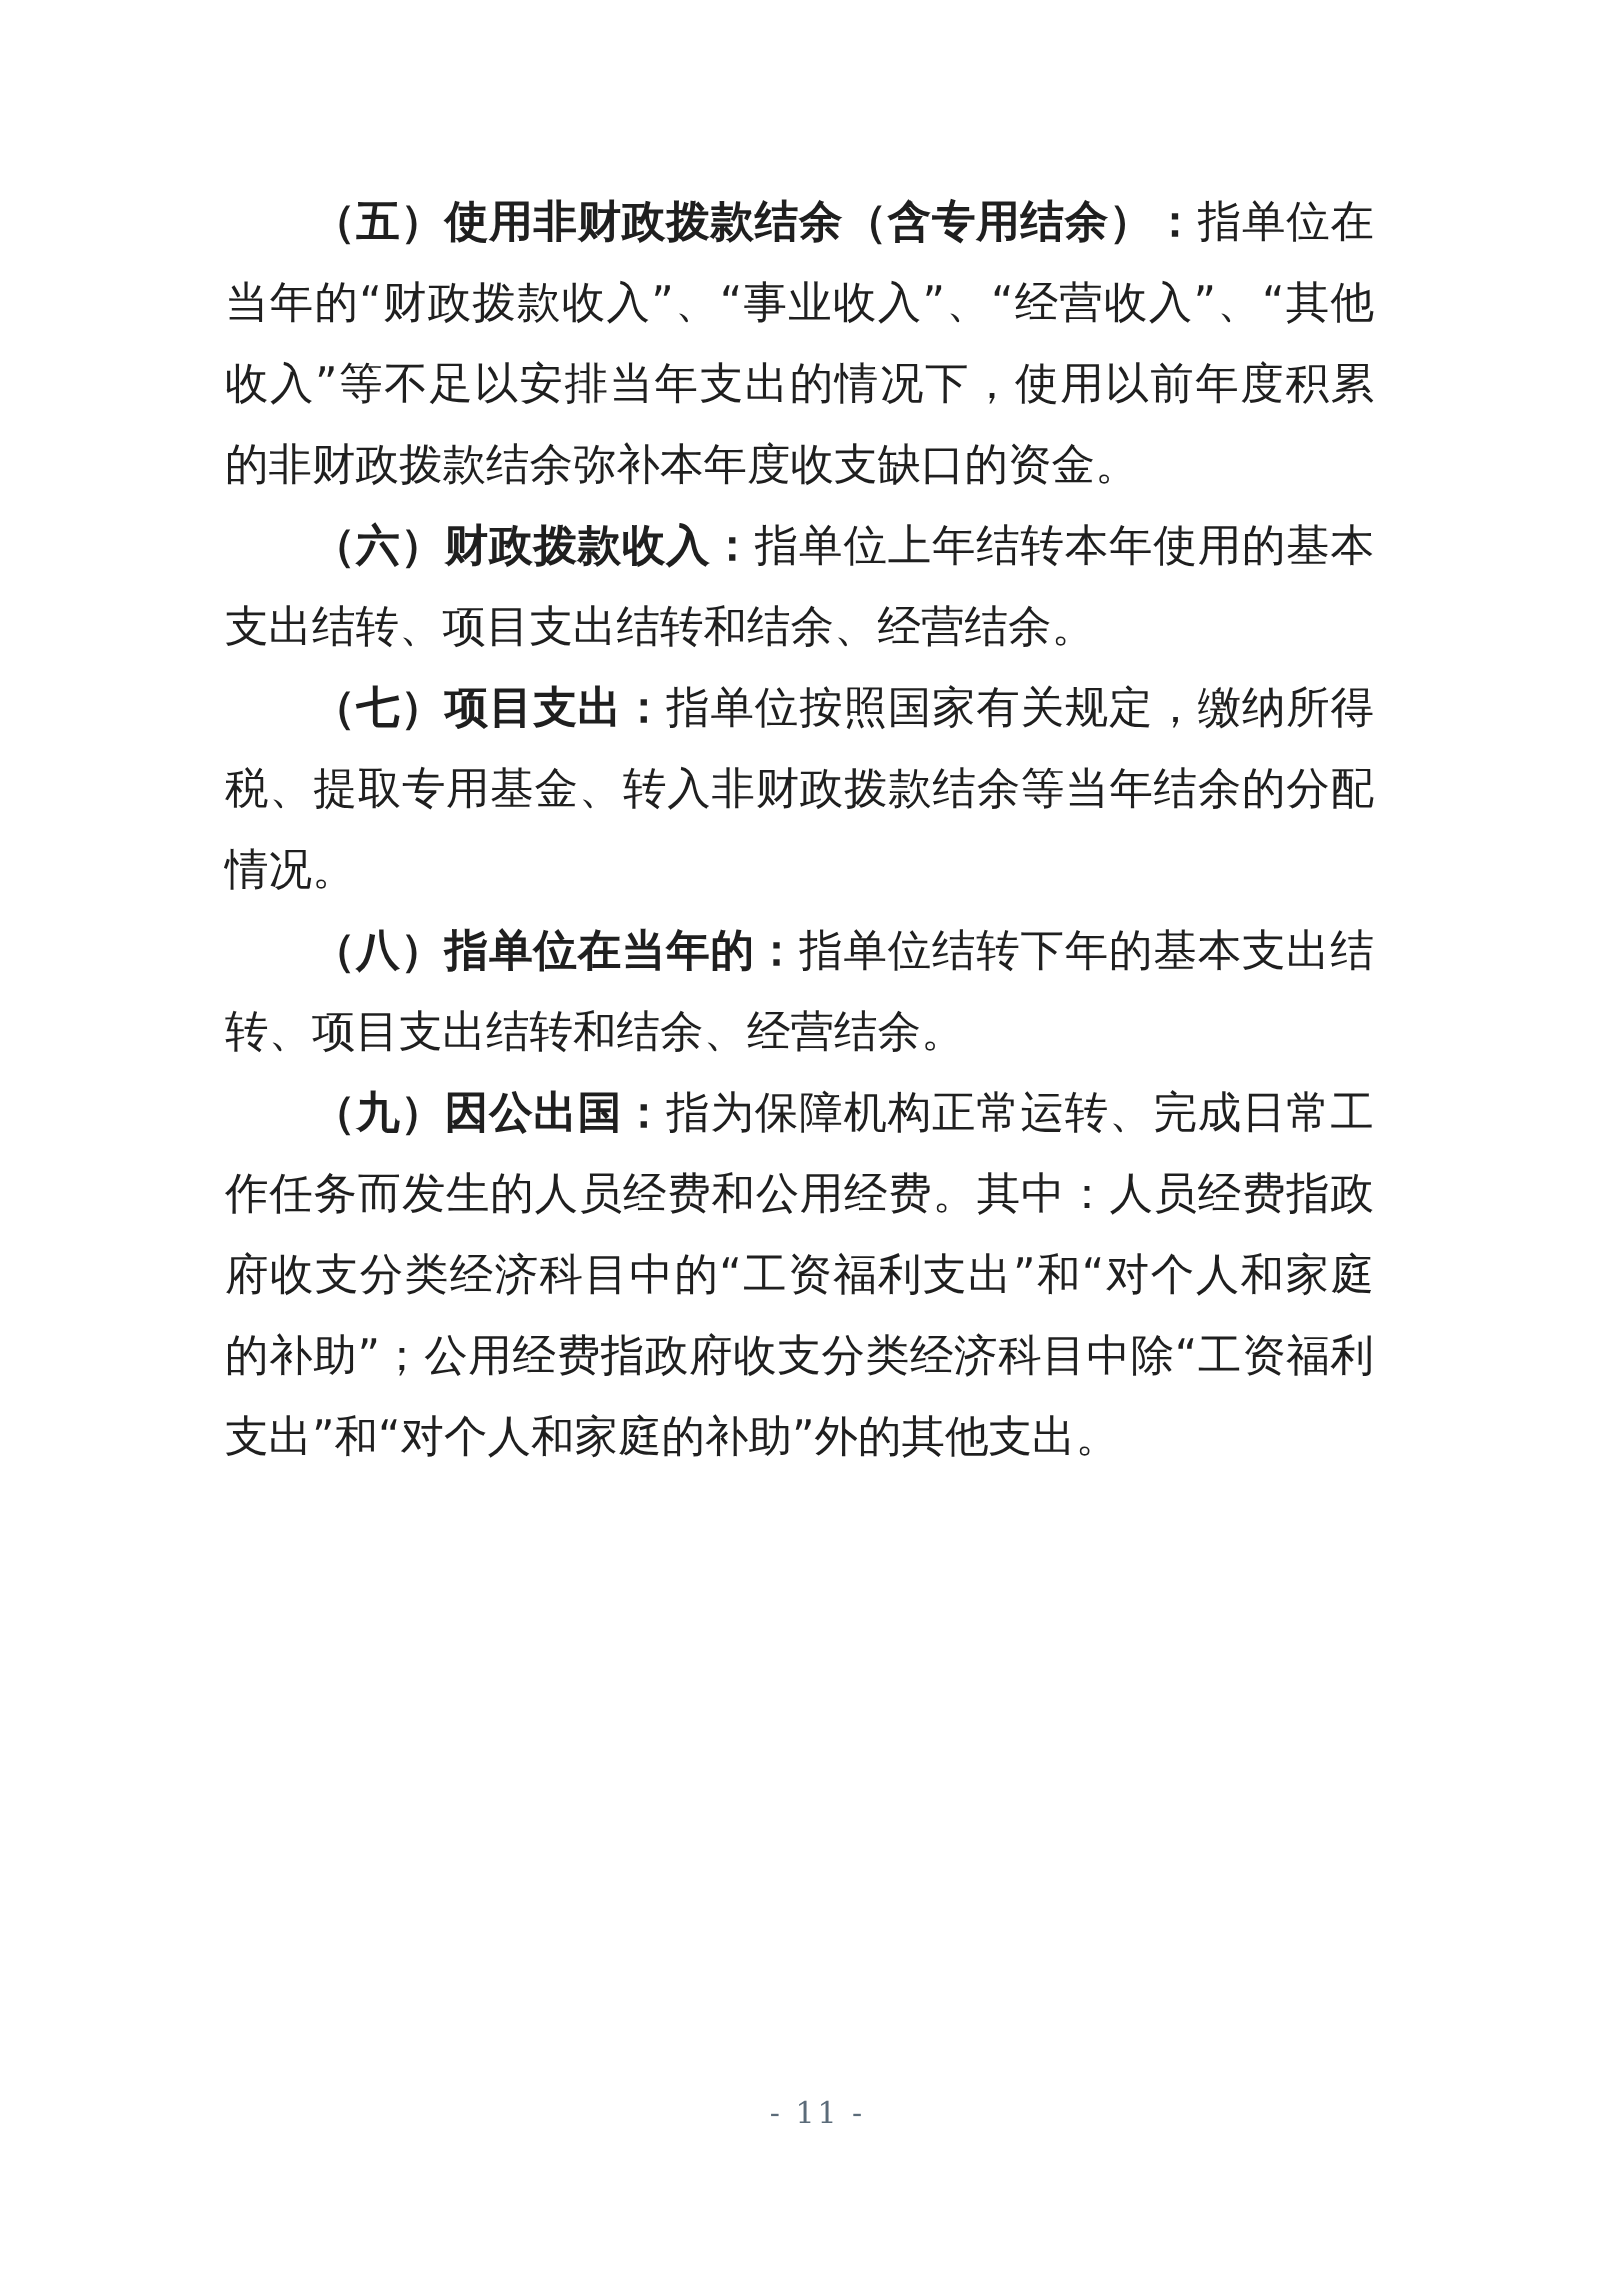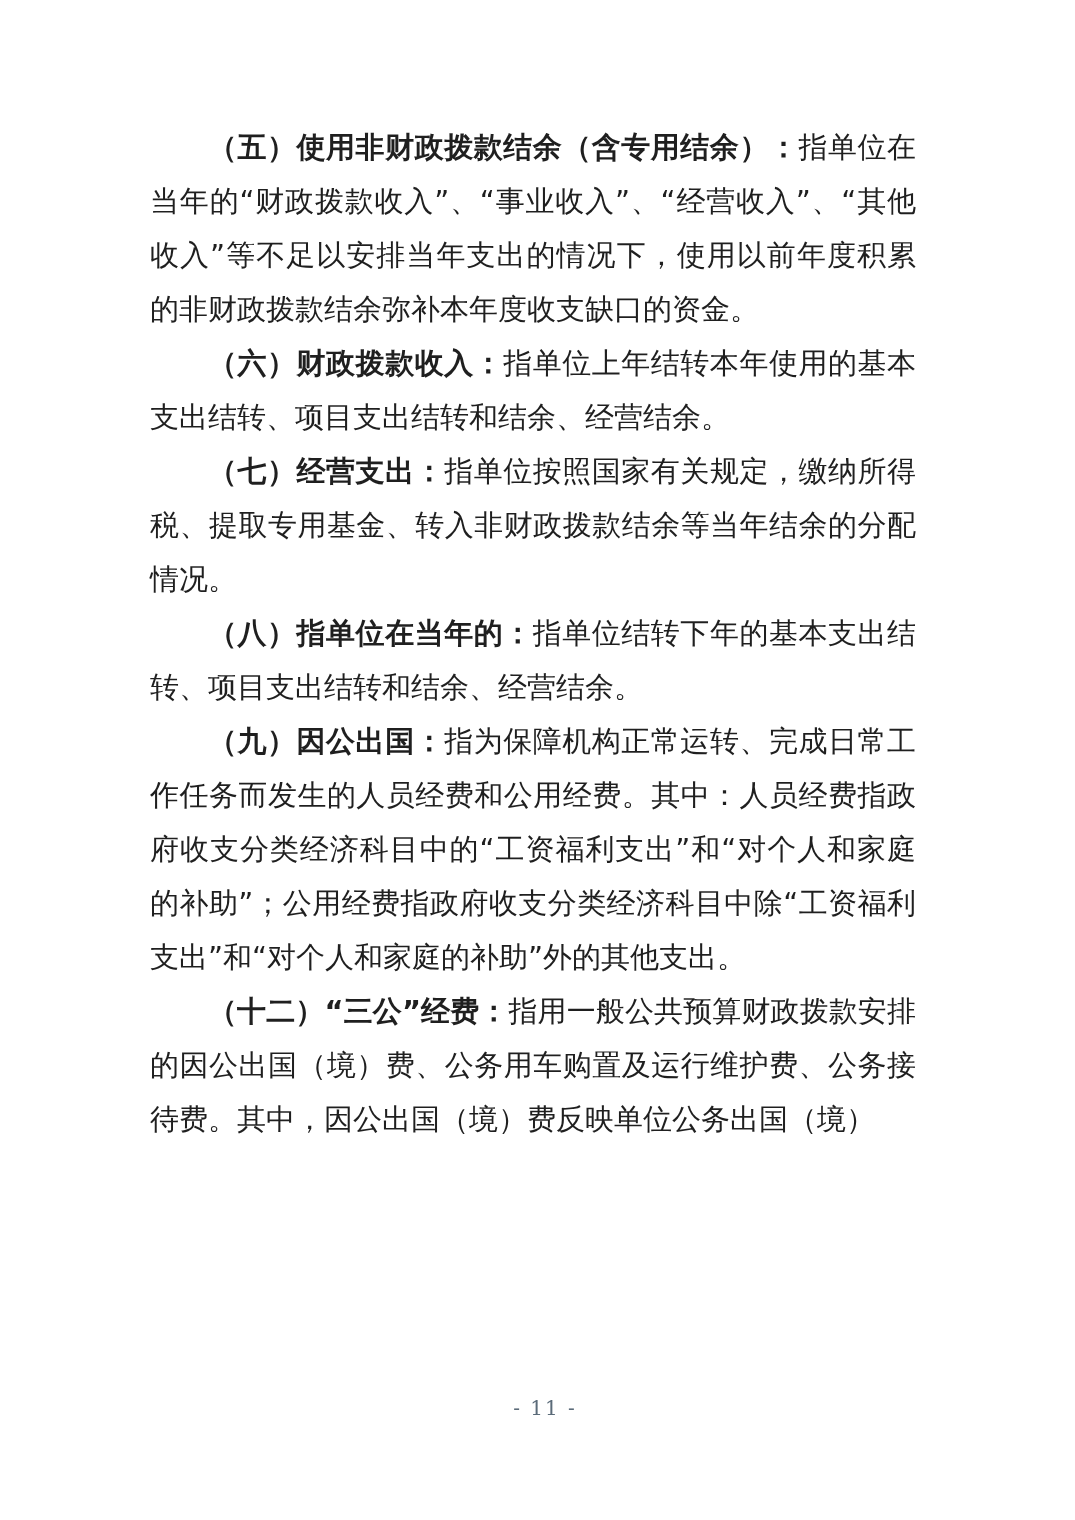--- a/index.html
+++ b/index.html
@@ -46,19 +46,18 @@
     color: #5b6b79;
   }
 </style>
 </head>
 <body>
 
 <div class="page">
   <div class="content">
     <p><b>（五）使用非财政拨款结余（含专用结余）：</b><span>指单位在当年的“财政拨款收入”、“事业收入”、“经营收入”、“其他收入”等不足以安排当年支出的情况下，使用以前年度积累的非财政拨款结余弥补本年度收支缺口的资金。</span></p>
     <p><b>（六）财政拨款收入：</b><span>指单位上年结转本年使用的基本支出结转、项目支出结转和结余、经营结余。</span></p>
-    <p><b>（七）经营支出：</b><span>指单位按照国家有关规定，缴纳所得税、提取专用基金、转入非财政拨款结余等当年结余的分配情况。</span></p>
+    <p><b>（七）项目支出：</b><span>指单位按照国家有关规定，缴纳所得税、提取专用基金、转入非财政拨款结余等当年结余的分配情况。</span></p>
     <p><b>（八）指单位在当年的：</b><span>指单位结转下年的基本支出结转、项目支出结转和结余、经营结余。</span></p>
     <p><b>（九）因公出国：</b><span>指为保障机构正常运转、完成日常工作任务而发生的人员经费和公用经费。其中：人员经费指政府收支分类经济科目中的“工资福利支出”和“对个人和家庭的补助”；公用经费指政府收支分类经济科目中除“工资福利支出”和“对个人和家庭的补助”外的其他支出。</span></p>
-    <p><b>（十二）“三公”经费：</b><span>指用一般公共预算财政拨款安排的因公出国（境）费、公务用车购置及运行维护费、公务接待费。其中，因公出国（境）费反映单位公务出国（境）</span></p>
   </div>
   <div class="page-number">- 11 -</div>
 </div>
 
 </body></html>

